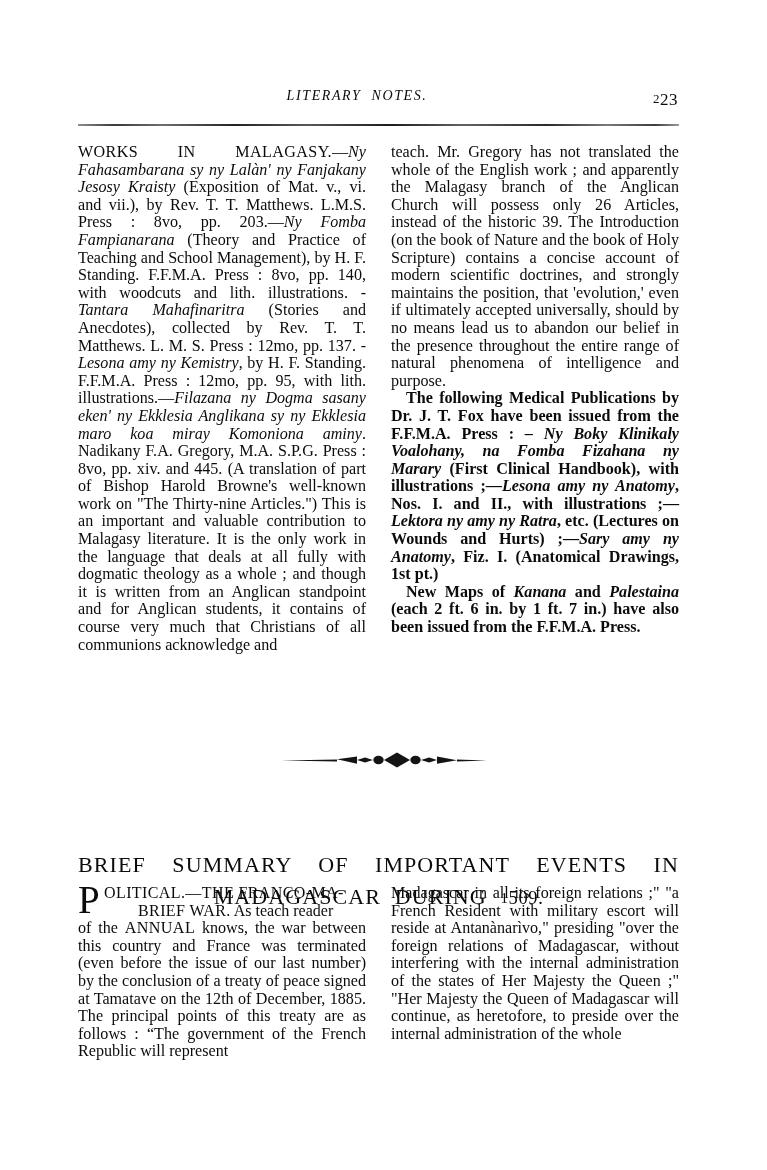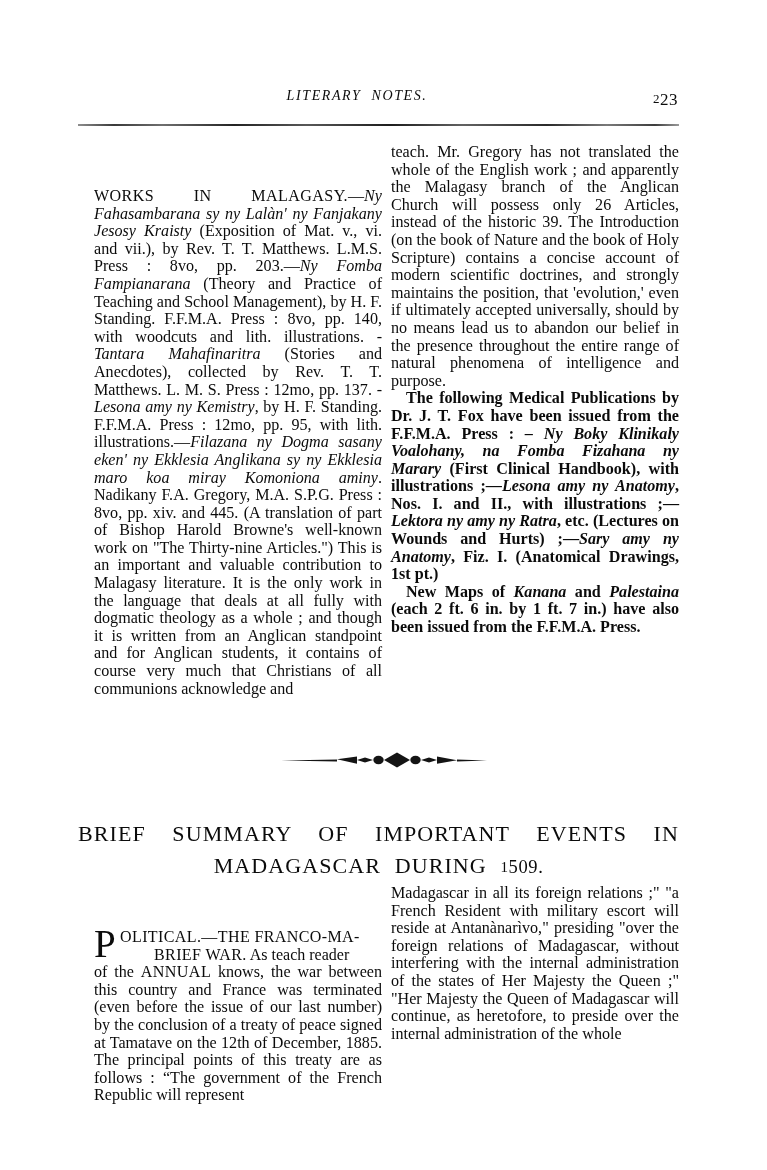--- a/index.html
+++ b/index.html
@@ -69,21 +69,21 @@
     position: absolute;
     left: 78px;
     top: 143px;
     width: 601px;
   }
   .col {
     position: absolute;
     top: 0;
     width: 288px;
   }
-  .col-left  { left: 16px; margin-top: 44px; }
+  .col-left  { left: 0; }
   .col-right { left: 313px; }
 
   .para {
     margin: 0;
     font-size: 16.1px;
     line-height: 17.6px;
     text-align: justify;
     text-align-last: left;
     hyphens: none;
   }
@@ -120,20 +120,21 @@
     letter-spacing: 1.1px;
     word-spacing: 7px;
     line-height: 32px;
     white-space: nowrap;
   }
   .section-head .l1 {
     display: block;
     text-align: justify;
     text-align-last: justify;
     white-space: normal;
+    margin-top: 31px;
   }
   .section-head .year { font-size: 18.5px; letter-spacing: 0.6px; }
   .section-head .year .ofig { font-size: 15px; vertical-align: 0.1em; }
 
   
   .cols2 {
     position: absolute;
     left: 78px;
     top: 884px;
     width: 601px;

